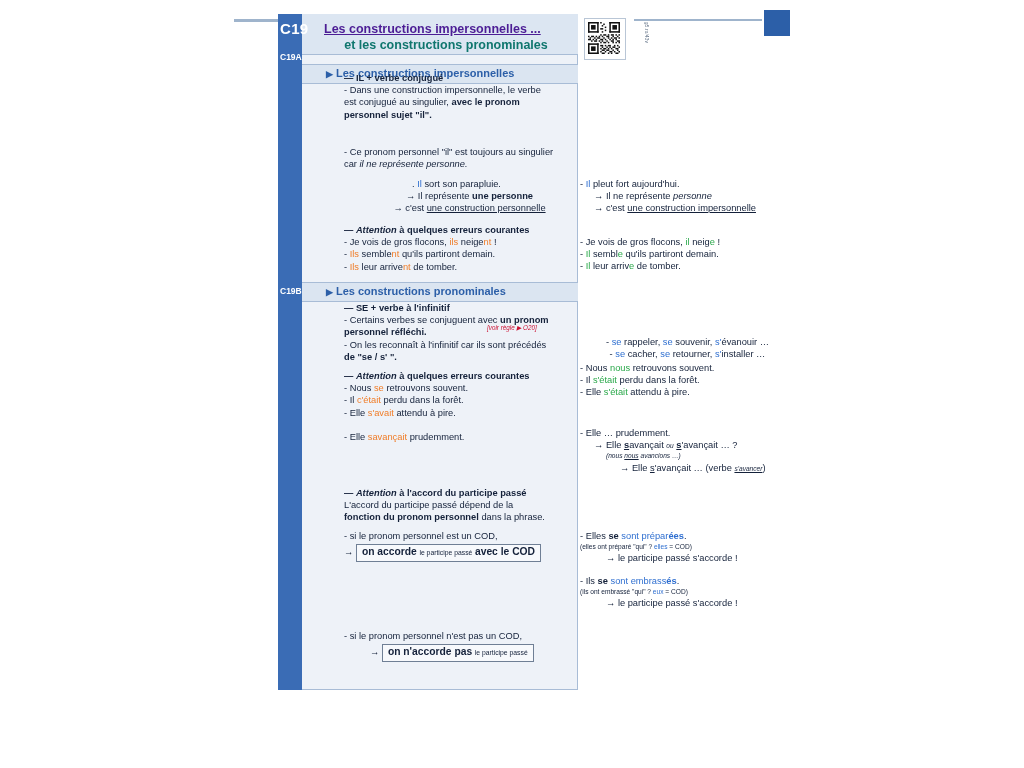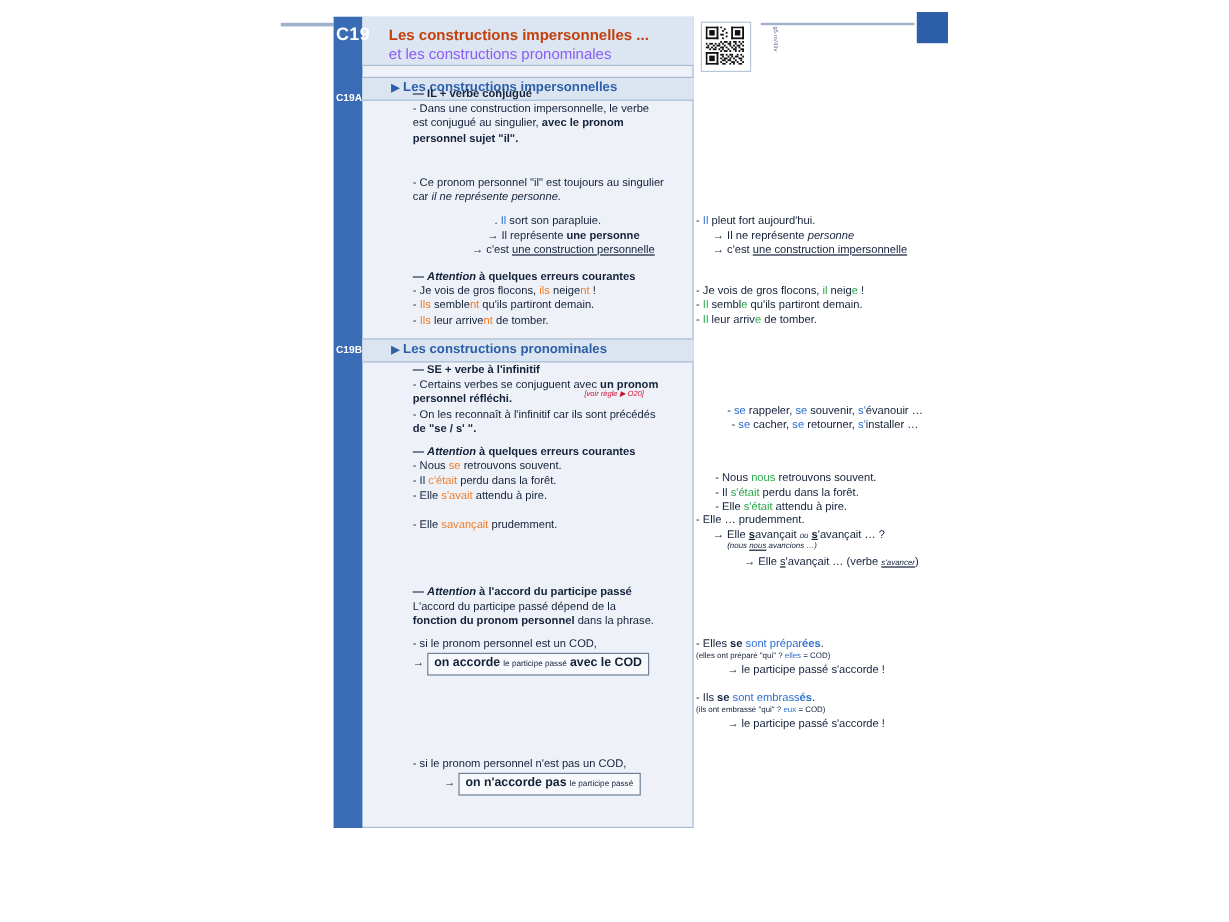--- a/index.html
+++ b/index.html
@@ -22,23 +22,23 @@
   .frame{position:absolute;left:278px;top:14px;width:300px;height:676px;background:#eef2f8;}
   .spine{position:absolute;left:278px;top:14px;width:24px;height:676px;background:#3a6cb5;}
   .frame-line-top{position:absolute;left:278px;top:14px;width:300px;height:1px;background:#a8bcd6;}
   .frame-line-bot{position:absolute;left:278px;top:689px;width:300px;height:1px;background:#a8bcd6;}
   .frame-line-right{position:absolute;left:577px;top:14px;width:1px;height:676px;background:#a8bcd6;}
 
   
   .hdr{position:absolute;left:302px;top:14px;width:276px;height:40px;background:#dce6f2;border-bottom:1px solid #a8bcd6;}
   .chapcode{position:absolute;left:280px;top:20px;width:20px;text-align:center;
     color:#ffffff;font-weight:bold;font-size:15px;letter-spacing:.3px;}
-  .hdr-t1{position:absolute;left:324px;top:22px;font-size:12.5px;font-weight:bold;color:#c2410c;}
-  .hdr-t2{position:absolute;left:324px;top:38px;width:244px;text-align:left;
-    font-size:12.5px;font-weight:normal;color:#8b5cf6;}
+  .hdr-t1{position:absolute;left:324px;top:22px;font-size:12.5px;font-weight:bold;color:#4c1d95;text-decoration:underline;}
+  .hdr-t2{position:absolute;left:324px;top:38px;width:244px;text-align:center;
+    font-size:12.5px;font-weight:bold;color:#0f766e;}
 
   
   .qrbox{position:absolute;left:584px;top:18px;width:40px;height:40px;
     border:1px solid #b9c6d6;background:#ffffff;}
   .qr{position:absolute;left:588px;top:22px;width:32px;height:32px;}
   .qrlabel{position:absolute;left:617px;top:22px;width:32px;height:32px;
     font-size:4.6px;color:#5a6b80;letter-spacing:.2px;
     writing-mode:vertical-rl;text-orientation:mixed;white-space:nowrap;}
 
   
@@ -185,21 +185,21 @@
       <rect x="20" y="19" width="1" height="1"></rect>
       <rect x="9" y="20" width="2" height="1"></rect>
         <rect x="13" y="20" width="1" height="1"></rect>
       <rect x="15" y="20" width="1" height="1"></rect>
         <rect x="18" y="20" width="2" height="1"></rect>
     </g>
   </svg>
   <div class="qrlabel">g5.ro/43v</div>
 
   <div class="sec" style="top:64px;"></div>
-  <div class="seccode" style="top:76px;text-align:right;">C19A</div>
+  <div class="seccode" style="top:52px;text-align:right;">C19A</div>
   <div class="sectitle" style="top:67px;">
     <span class="tri">▶</span><span>Les constructions impersonnelles</span>
   </div>
 
   <div class="lcol" style="top:72px;">
     <div><b>— IL + verbe conjugué</b></div>
     <div>- Dans une construction impersonnelle, le verbe</div>
     <div><span>est conjugué au singulier, </span><b>avec le pronom</b></div>
     <div><b>personnel sujet "il".</b></div>
   </div>
@@ -256,21 +256,21 @@
 
   <div class="lcol" style="top:370px;">
     <div><b>— </b><i><b>Attention</b></i><b> à quelques erreurs courantes</b></div>
     <div><span>- Nous </span><span class="orange">se</span><span> retrouvons souvent.</span></div>
     <div><span>- Il </span><span class="orange">c'était</span><span> perdu dans la forêt.</span></div>
     <div><span>- Elle </span><span class="orange">s'avait</span><span> attendu à pire.</span></div>
     <div style="height:12px;"></div>
     <div><span>- Elle </span><span class="orange">savançait</span><span> prudemment.</span></div>
   </div>
 
-  <div class="rcol" style="top:392px;margin-left:16px;">
+  <div class="rcol" style="top:362px;">
     <div><span>- Nous </span><span class="green">nous</span><span> retrouvons souvent.</span></div>
     <div><span>- Il </span><span class="green">s'était</span><span> perdu dans la forêt.</span></div>
     <div><span>- Elle </span><span class="green">s'était</span><span> attendu à pire.</span></div>
   </div>
 
   <div class="rcol" style="top:427px;">
     <div>- Elle … prudemment.</div>
     <div class="indent3"><span>→ Elle </span><b><u>s</u></b><span>avançait </span><i class="tiny">ou</i><span> </span><b><u>s</u></b><span>'avançait … ?</span></div>
     <div class="indent1 tiny"><i>(nous </i><i><u>nous</u></i><i> avancions …)</i></div>
     <div class="indent2" style="margin-top:2px;"><span>→ Elle </span><u>s</u><span>'avançait … (verbe </span><i class="tiny"><u>s'avancer</u></i><span>)</span></div>

